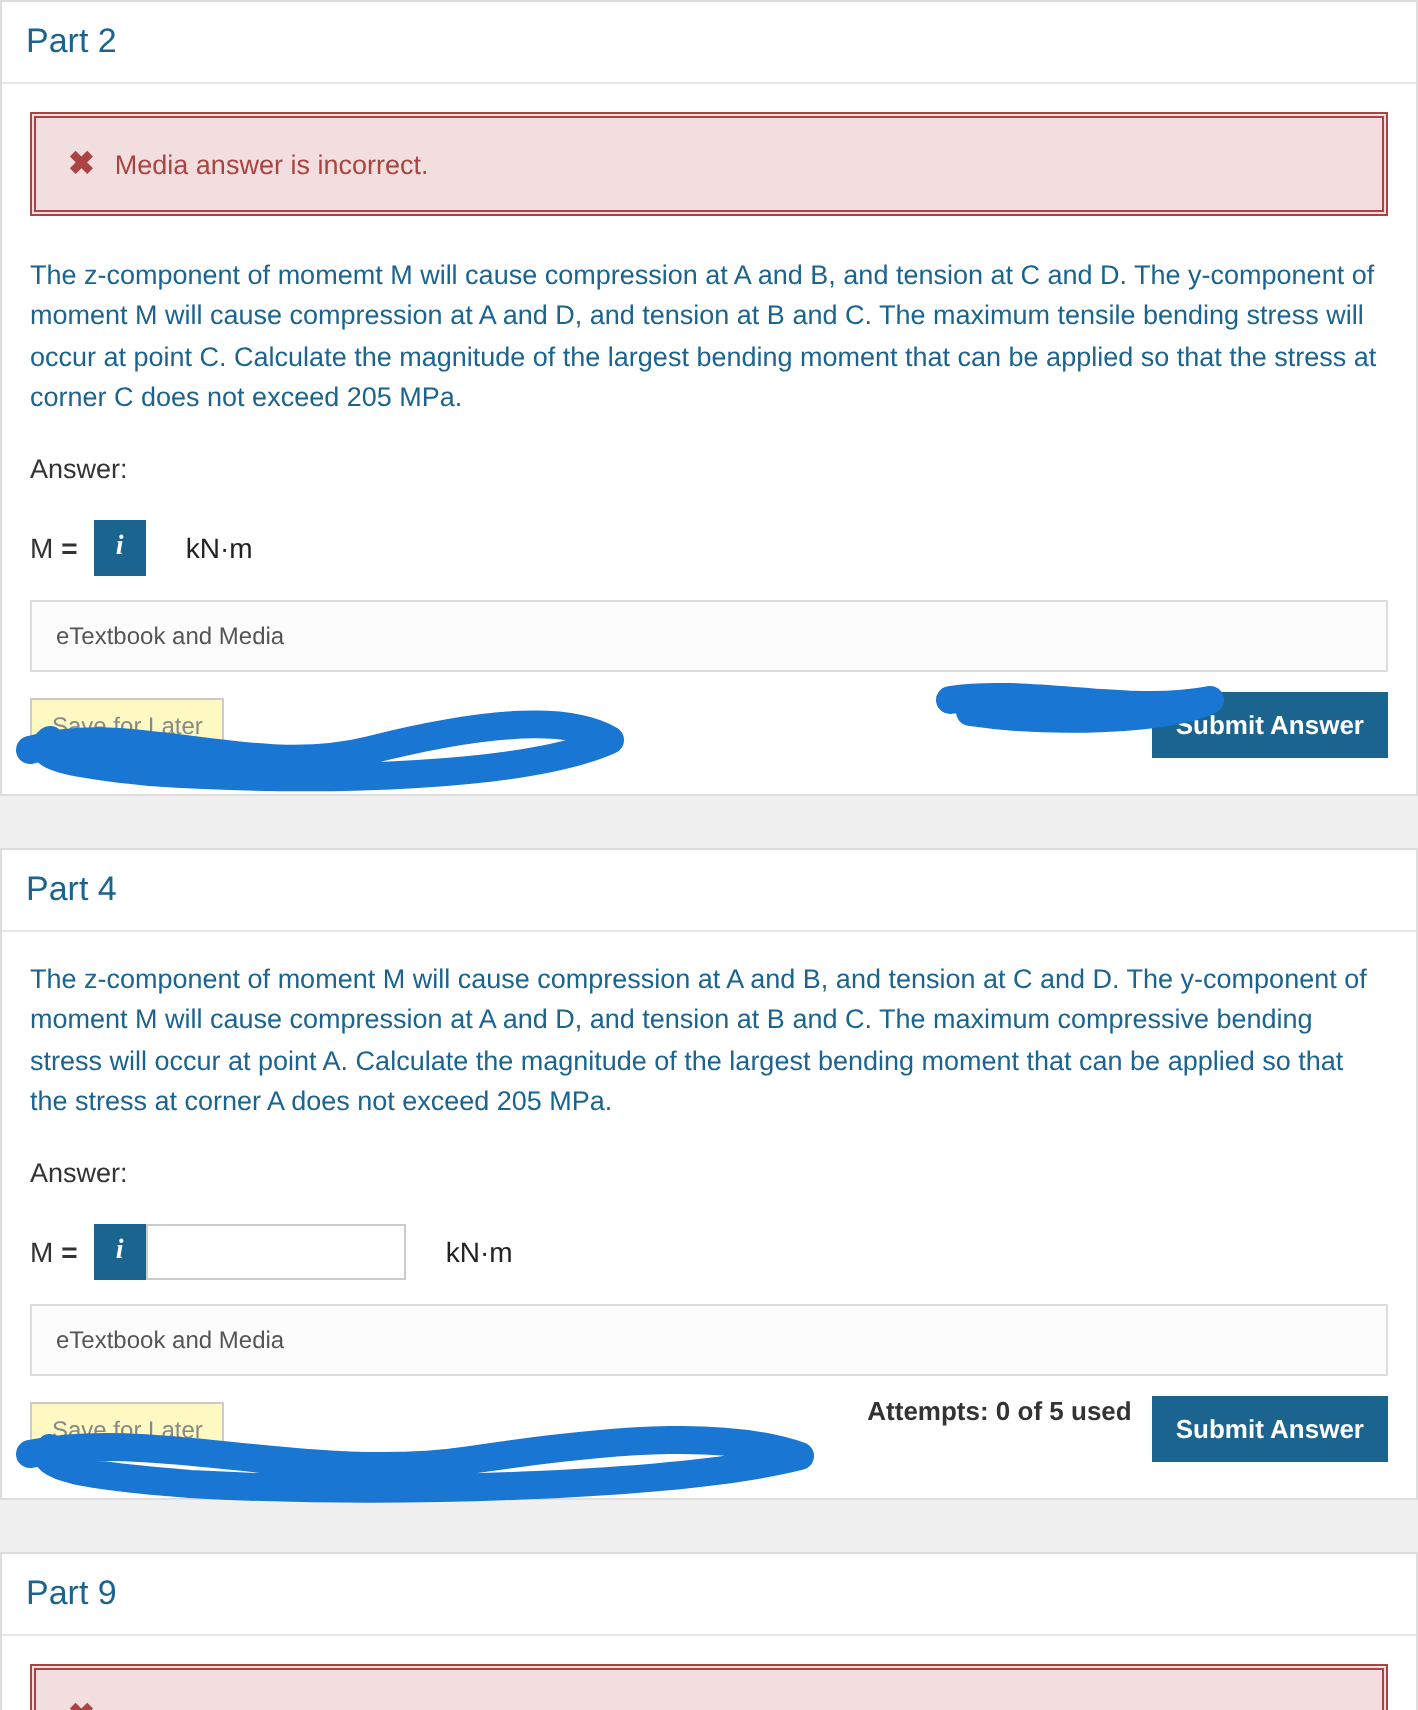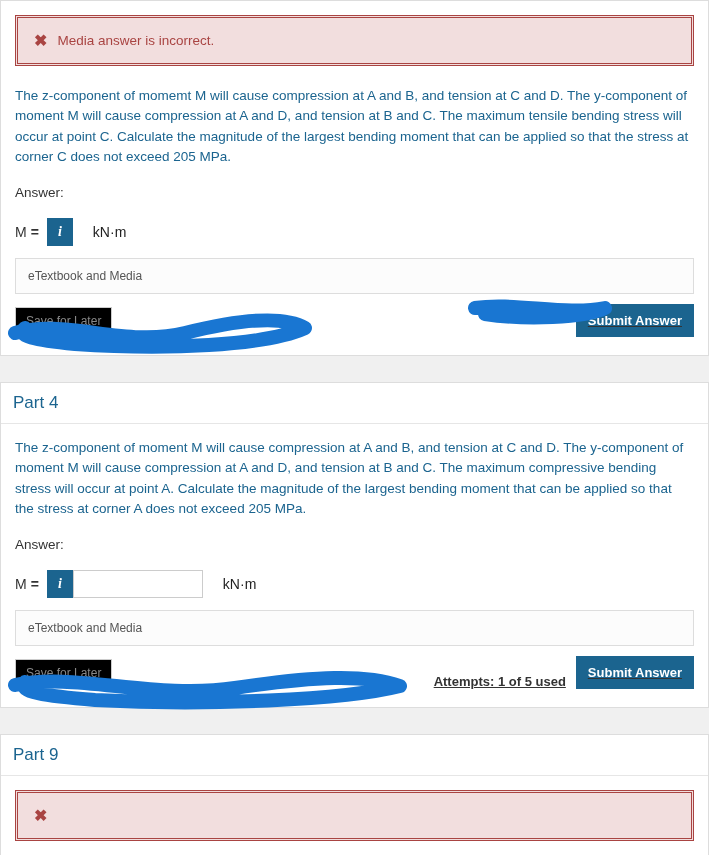--- a/index.html
+++ b/index.html
@@ -113,31 +113,30 @@
     margin-bottom: 10px;
   }
   .button-row {
     display: flex;
     align-items: center;
     justify-content: space-between;
     position: relative;
   }
   .save-later {
     border: 1px solid #ccc;
-    background: #000000;
+    background: #fef9c3;
     color: #888;
     font-size: 12px;
     padding: 6px 10px;
     cursor: pointer;
   }
   .right-group {
     display: flex;
-    align-items: flex-end;
+    align-items: flex-start;
     gap: 10px;
-    text-decoration: underline;
   }
   .attempts {
     font-size: 13px;
     font-weight: bold;
     color: #333;
   }
   .submit-btn {
     background: #1b648f;
     color: #fff;
     border: none;
@@ -155,20 +154,23 @@
     stroke-width: 14;
     stroke-linecap: round;
     stroke-linejoin: round;
     fill: none;
   }
 </style>
 </head>
 <body>
 
 <div class="part">
+  <div class="part-header">
+    <span>Part 2</span>
+  </div>
   <div class="part-body">
 
     <div class="alert-error">
       <span class="x-icon">✖</span>
       <span>Media answer is incorrect.</span>
     </div>
 
     <div class="question-text">The z-component of momemt M will cause compression at A and B, and tension at C and D. The y-component of moment M will cause compression at A and D, and tension at B and C. The maximum tensile bending stress will occur at point C. Calculate the magnitude of the largest bending moment that can be applied so that the stress at corner C does not exceed 205 MPa.</div>
 
     <div class="answer-label">Answer:</div>
@@ -212,21 +214,21 @@
       <span class="info-icon">i</span>
       <input class="num-input" value="" style="">
       <span class="unit">kN·m</span>
     </div>
 
     <div class="etextbook">eTextbook and Media</div>
 
     <div class="button-row">
       <button class="save-later">Save for Later</button>
       <div class="right-group">
-        <span class="attempts">Attempts: 1 of 5 used</span>
+        <span class="attempts">Attempts: 0 of 5 used</span>
         <button class="submit-btn">Submit Answer</button>
       </div>
       <svg class="scribble" style="left:-10px; top:4px;" width="420" height="60">
         <path d="M10 25 C 70 12, 150 40, 230 28 S 360 14, 395 26 C 340 40, 200 46, 90 40 C 40 36, 12 32, 20 22"></path>
       </svg>
     </div>
 
   </div>
 </div>
 

